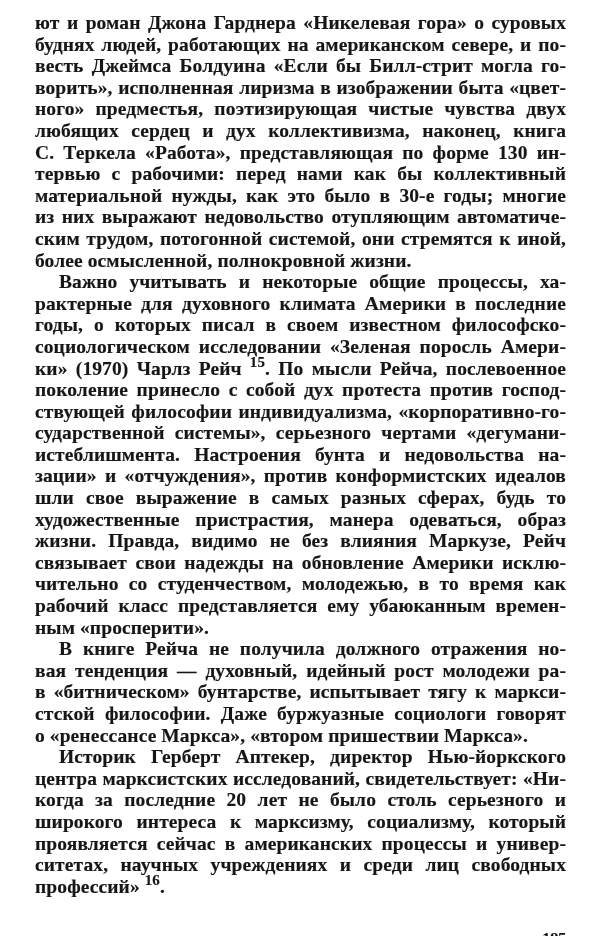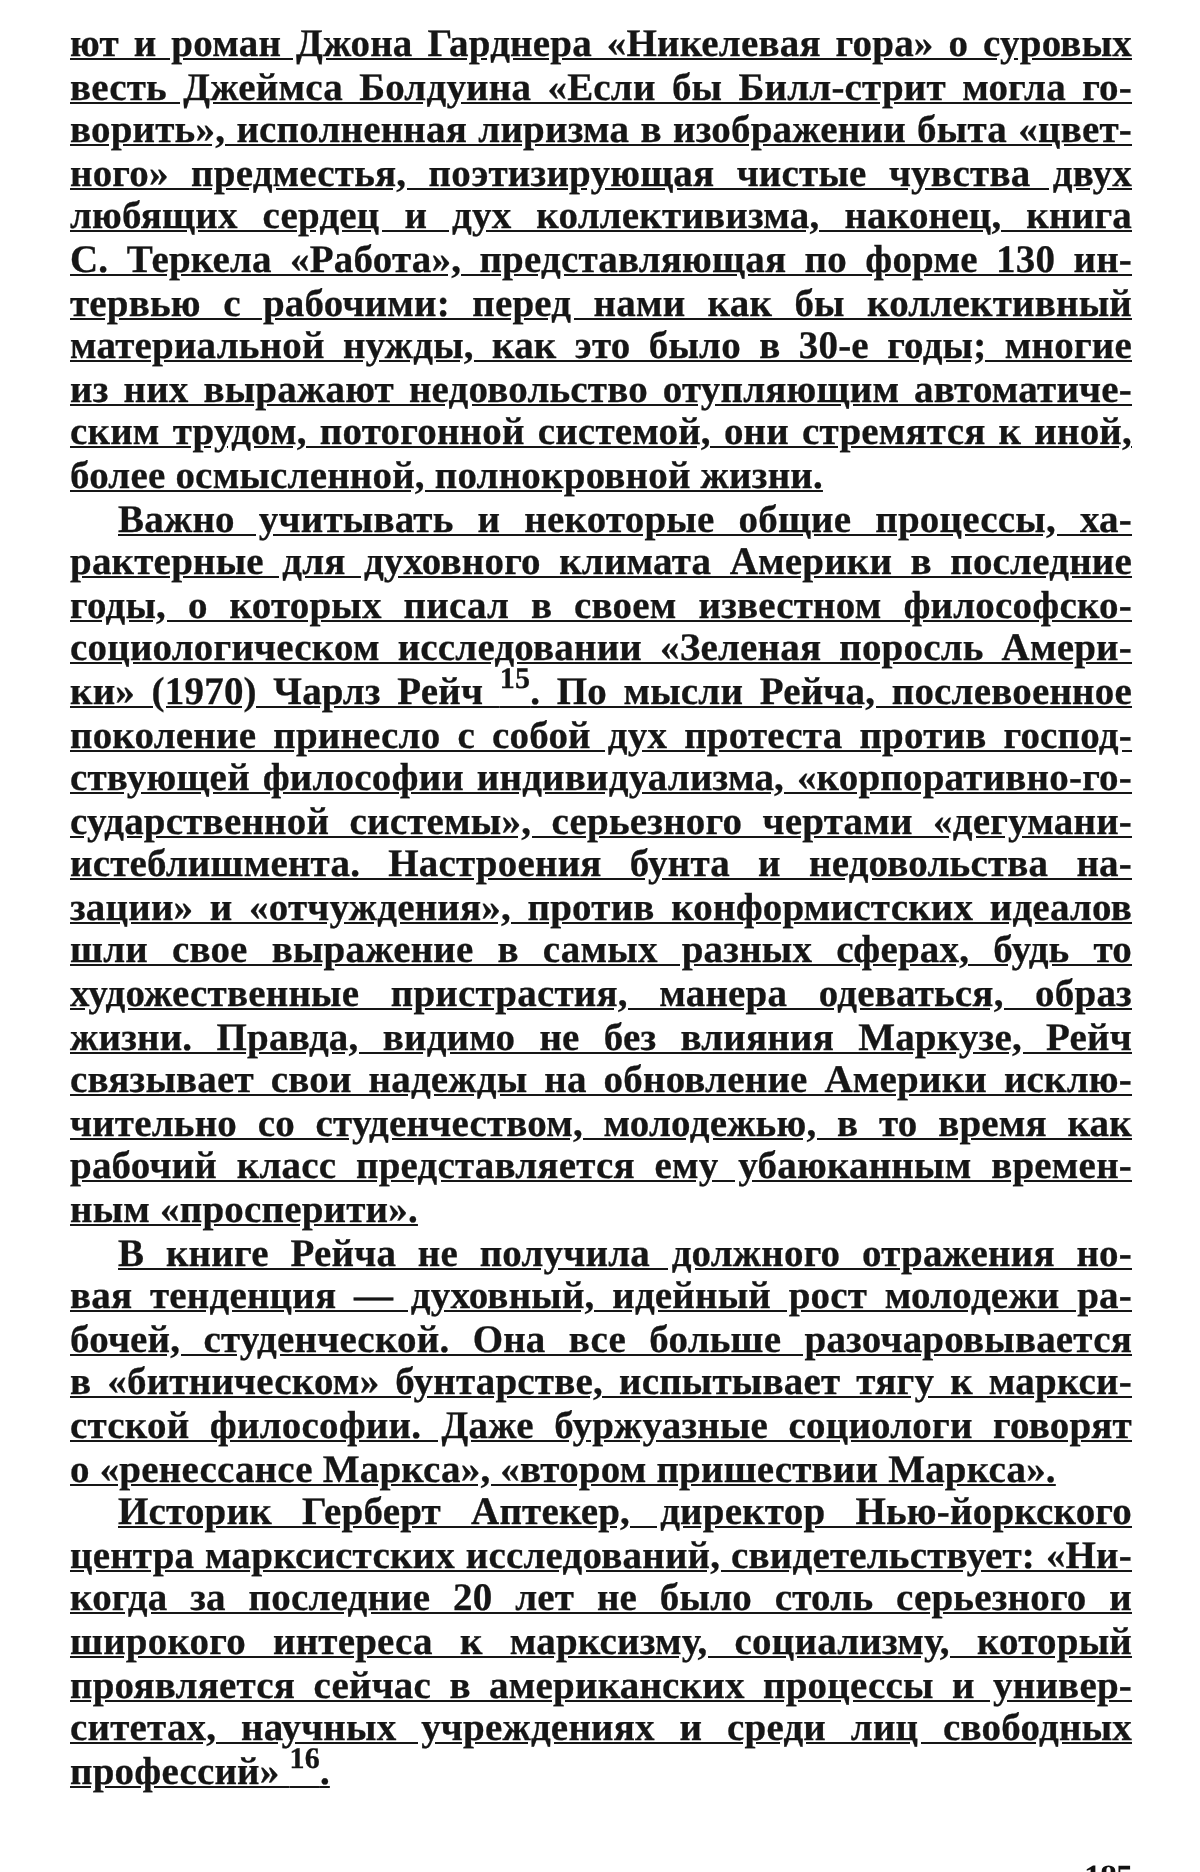--- a/index.html
+++ b/index.html
@@ -24,21 +24,20 @@
     .line {
       display: block;
       height: 21.6px;
       line-height: 21.6px;
       font-size: 19.5px;
       white-space: nowrap;
       text-align: justify;
       text-align-last: justify;
       letter-spacing: 0.1px;
       font-weight: bold;
-      text-decoration: underline;
       -webkit-text-stroke: 0.15px #161616;
     }
     .line.last {
       text-align-last: left;
     }
     .line.indent {
       padding-left: 24px;
     }
     sup {
       font-size: 15px;
@@ -57,20 +56,21 @@
       margin-top: 37px;
     }
   </style>
 </head>
 <body>
 
 <div class="page">
 
   <div>
     <span class="line">ют и роман Джона Гарднера «Никелевая гора» о суровых</span>
+    <span class="line">буднях людей, работающих на американском севере, и по-</span>
     <span class="line">весть Джеймса Болдуина «Если бы Билл-стрит могла го-</span>
     <span class="line">ворить», исполненная лиризма в изображении быта «цвет-</span>
     <span class="line">ного» предместья, поэтизирующая чистые чувства двух</span>
     <span class="line">любящих сердец и дух коллективизма, наконец, книга</span>
     <span class="line">С. Теркела «Работа», представляющая по форме 130 ин-</span>
     <span class="line">тервью с рабочими: перед нами как бы коллективный</span>
     <span class="line">материальной нужды, как это было в 30-е годы; многие</span>
     <span class="line">из них выражают недовольство отупляющим автоматиче-</span>
     <span class="line">ским трудом, потогонной системой, они стремятся к иной,</span>
     <span class="line last">более осмысленной, полнокровной жизни.</span>
@@ -92,21 +92,20 @@
     <span class="line">жизни. Правда, видимо не без влияния Маркузе, Рейч</span>
     <span class="line">связывает свои надежды на обновление Америки исклю-</span>
     <span class="line">чительно со студенчеством, молодежью, в то время как</span>
     <span class="line">рабочий класс представляется ему убаюканным времен-</span>
     <span class="line last">ным «просперити».</span>
   </div>
 
   <div>
     <span class="line indent">В книге Рейча не получила должного отражения но-</span>
     <span class="line">вая тенденция — духовный, идейный рост молодежи ра-</span>
-    <span class="line">бочей, студенческой. Она все больше разочаровывается</span>
     <span class="line">в «битническом» бунтарстве, испытывает тягу к маркси-</span>
     <span class="line">стской философии. Даже буржуазные социологи говорят</span>
     <span class="line last">о «ренессансе Маркса», «втором пришествии Маркса».</span>
   </div>
 
   <div>
     <span class="line indent">Историк Герберт Аптекер, директор Нью-йоркского</span>
     <span class="line">центра марксистских исследований, свидетельствует: «Ни-</span>
     <span class="line">когда за последние 20 лет не было столь серьезного и</span>
     <span class="line">широкого интереса к марксизму, социализму, который</span>

